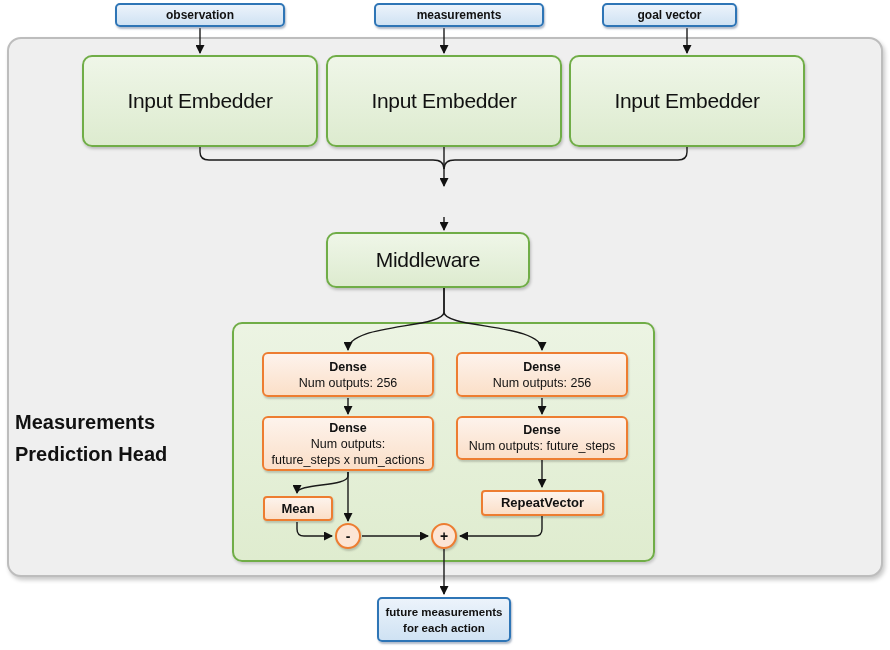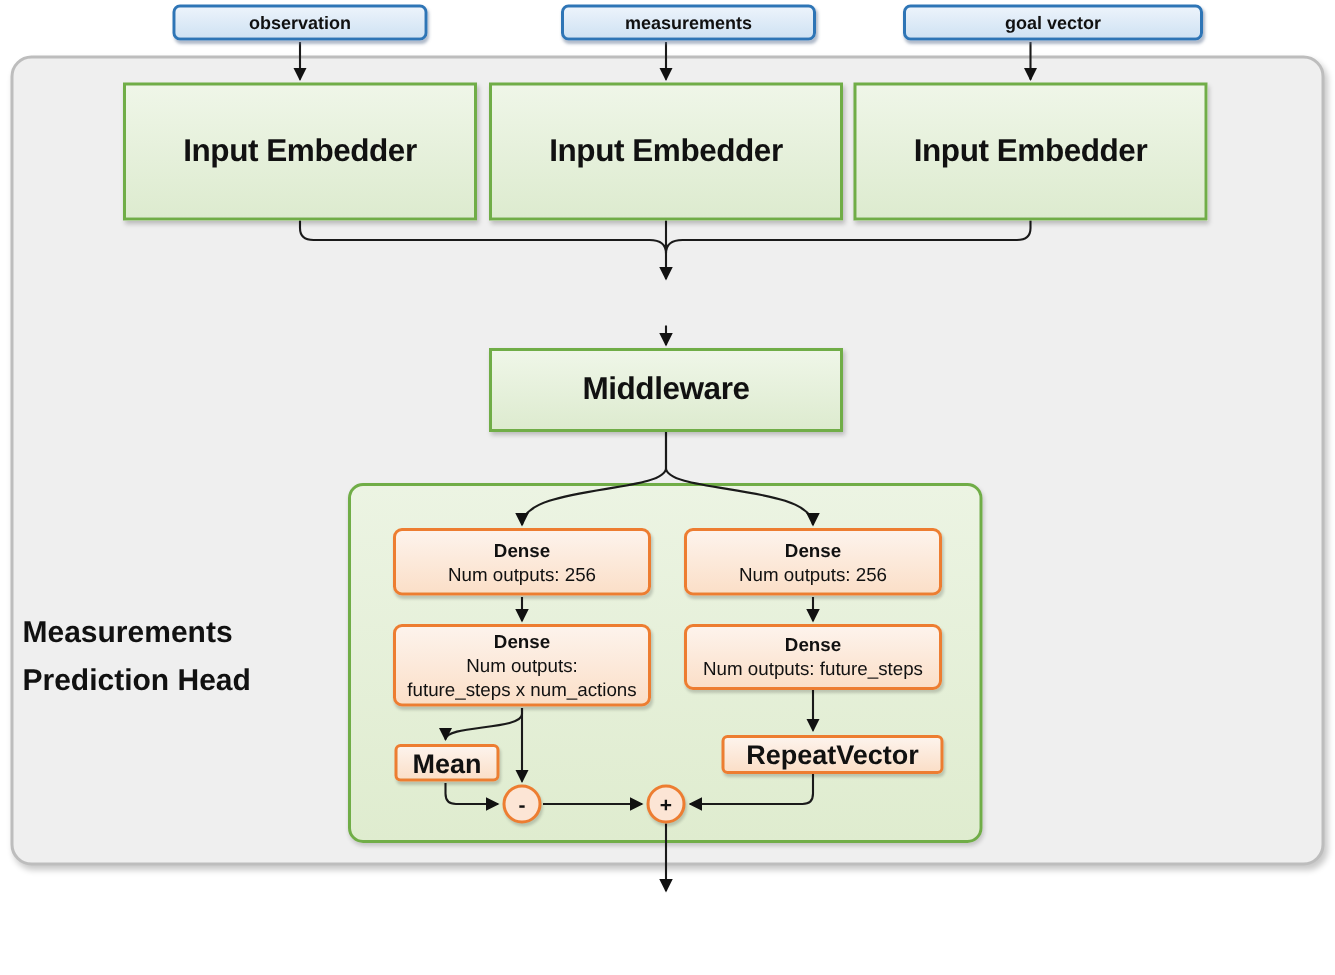--- a/index.html
+++ b/index.html
@@ -21,34 +21,34 @@
     border:2.5px solid #70AD47; border-radius:10px;
     box-shadow:1px 2px 3px rgba(0,0,0,0.18);
   }
   .blue-box {
     border:2.5px solid #2E75B6; border-radius:5px;
     background:linear-gradient(#ecf3fb,#cfe2f3);
     font-weight:bold; font-size:12px;
     box-shadow:1px 2px 2px rgba(100,120,150,0.5);
   }
   .green-box {
-    border:2.5px solid #70AD47; border-radius:0;
+    border:2.5px solid #70AD47; border-radius:10px;
     background:linear-gradient(#eff6e8,#ddebcf);
-    font-weight:bold; font-size:21px; letter-spacing:-0.3px;
+    font-weight:normal; font-size:21px; letter-spacing:-0.3px;
     box-shadow:1px 2px 3px rgba(0,0,0,0.22);
   }
   .orange-box {
     border:2.5px solid #ED7D31; border-radius:6px;
     background:linear-gradient(#fdf3ec,#fbdfc8);
     font-size:12.5px; line-height:16px;
     box-shadow:1px 2px 2px rgba(0,0,0,0.18);
     flex-direction:column;
   }
   .orange-box .ttl { font-weight:bold; display:block; }
-  .orange-small { font-weight:bold; font-size:18px; }
+  .orange-small { font-weight:bold; font-size:13px; }
   .concat-ellipse {
     left:400px; top:188px; width:88px; height:29px;
     border:3px solid #ED7D31; border-radius:50%;
     background:linear-gradient(#fdf1e8,#fbdfc8);
     font-weight:bold; font-size:12px;
     box-shadow:1px 2px 2px rgba(0,0,0,0.2);
   }
   .op-circle {
     width:26px; height:26px; border:2.5px solid #ED7D31; border-radius:50%;
     background:#fce5d5; font-weight:bold; font-size:14px;
@@ -104,28 +104,28 @@
 
       <path d="M542,460 V487" marker-end="url(#ah)"></path>
       <path d="M542,516 V529 Q542,536 535,536 H460" marker-end="url(#ah)"></path>
 
       <path d="M444,549 V594" marker-end="url(#ah)"></path>
     </g>
   </svg>
 
   <div class="abs flexc blue-box node" style="left:115px; top:3px; width:170px; height:24px;">observation</div>
   <div class="abs flexc blue-box node" style="left:374px; top:3px; width:170px; height:24px;">measurements</div>
-  <div class="abs flexc blue-box node" style="left:602px; top:3px; width:200px; height:24px;">goal vector</div>
+  <div class="abs flexc blue-box node" style="left:602px; top:3px; width:135px; height:24px;">goal vector</div>
 
   <div class="abs flexc green-box node" style="left:82px; top:55px; width:236px; height:92px;">Input Embedder</div>
   <div class="abs flexc green-box node" style="left:326px; top:55px; width:236px; height:92px;">Input Embedder</div>
   <div class="abs flexc green-box node" style="left:569px; top:55px; width:236px; height:92px;">Input Embedder</div>
 
 
-  <div class="abs flexc green-box node" style="left:326px; top:232px; width:236px; height:56px;">Middleware</div>
+  <div class="abs flexc green-box node" style="left:326px; top:232px; width:204px; height:56px;">Middleware</div>
 
   <div class="abs head-label node">Measurements Prediction Head</div>
 
   <div class="abs flexc orange-box node" style="left:262px; top:352px; width:172px; height:45px;">
     <span class="ttl">Dense</span>
     <span>Num outputs: 256</span>
   </div>
   <div class="abs flexc orange-box node" style="left:456px; top:352px; width:172px; height:45px;">
     <span class="ttl">Dense</span>
     <span>Num outputs: 256</span>
@@ -134,19 +134,23 @@
     <span class="ttl">Dense</span>
     <span>Num outputs:</span>
     <span>future_steps x num_actions</span>
   </div>
   <div class="abs flexc orange-box node" style="left:456px; top:416px; width:172px; height:44px;">
     <span class="ttl">Dense</span>
     <span>Num outputs: future_steps</span>
   </div>
 
   <div class="abs flexc orange-box orange-small node" style="left:263px; top:496px; width:70px; height:25px; border-radius:4px;">Mean</div>
-  <div class="abs flexc orange-box orange-small node" style="left:481px; top:490px; width:148px; height:26px; border-radius:4px;">RepeatVector</div>
+  <div class="abs flexc orange-box orange-small node" style="left:481px; top:490px; width:123px; height:26px; border-radius:4px;">RepeatVector</div>
 
   <div class="abs flexc op-circle node" style="left:335px; top:523px;">-</div>
   <div class="abs flexc op-circle node" style="left:431px; top:523px;">+</div>
 
+  <div class="abs flexc blue-box out-box node">
+    <span>future measurements</span>
+    <span>for each action</span>
+  </div>
 
 </div>
 
 </body></html>

